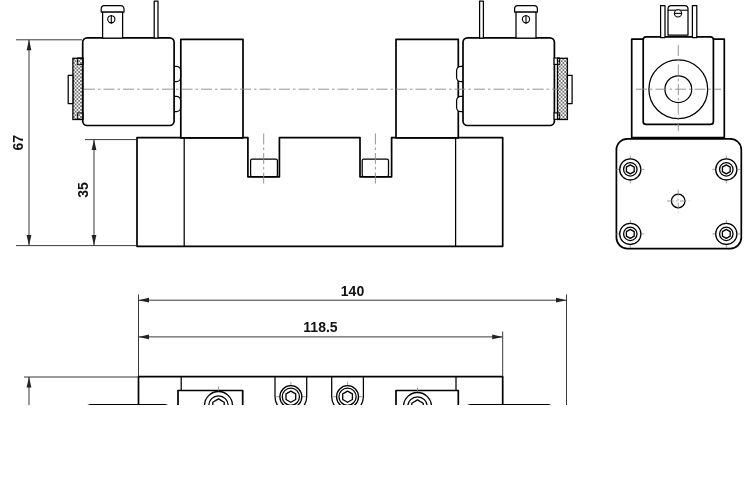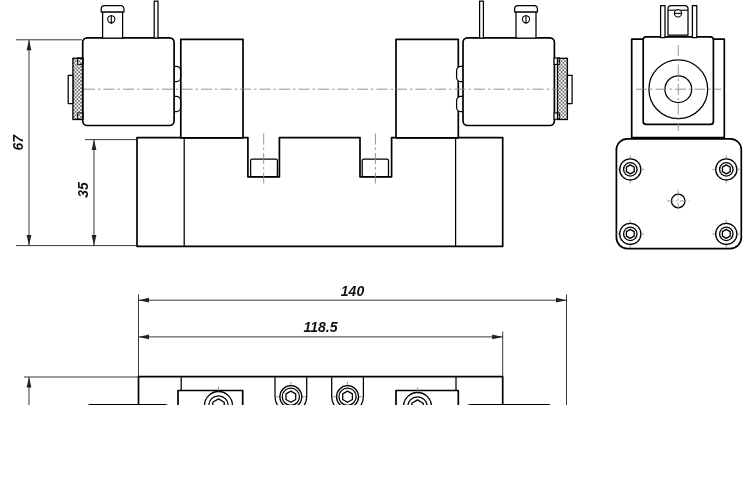--- a/index.html
+++ b/index.html
@@ -1,17 +1,17 @@
 <!DOCTYPE html>
 <html style="--outline: #000000; --dimension: #222222; --centerline: #8a8a8a; --slot-fill: #8f8f8f; --background: #ffffff;"><head>
 <meta charset="utf-8">
 <style>
   html,body{margin:0;padding:0;background:#fff;}
   .stage{position:relative;width:755px;height:405px;background:var(--background,#fff);overflow:hidden;
-         font-family:"Liberation Sans",sans-serif;font-style:italic;}
+         font-family:"Liberation Sans",sans-serif;}
   svg{position:absolute;inset:0;display:block;}
   .s-main{fill:#fff;stroke:var(--outline,#000);stroke-width:1.7;stroke-linejoin:round;}
   .s-med{fill:#fff;stroke:var(--outline,#000);stroke-width:1.25;stroke-linejoin:round;}
   .s-medo{fill:none;stroke:var(--outline,#000);stroke-width:1.25;stroke-linejoin:round;}
   .s-thin{fill:#fff;stroke:var(--outline,#000);stroke-width:1.1;}
   .s-thino{fill:none;stroke:var(--outline,#000);stroke-width:1.1;}
   .knurl{fill:url(#knurlPat);stroke:var(--outline,#000);stroke-width:1.3;}
   .wsl{fill:#fff;stroke:var(--outline,#000);stroke-width:1.15;}
   .gry{fill:var(--slot-fill,#8f8f8f);stroke:var(--outline,#000);stroke-width:1.15;}
   .blk{fill:var(--outline,#000);stroke:none;}

